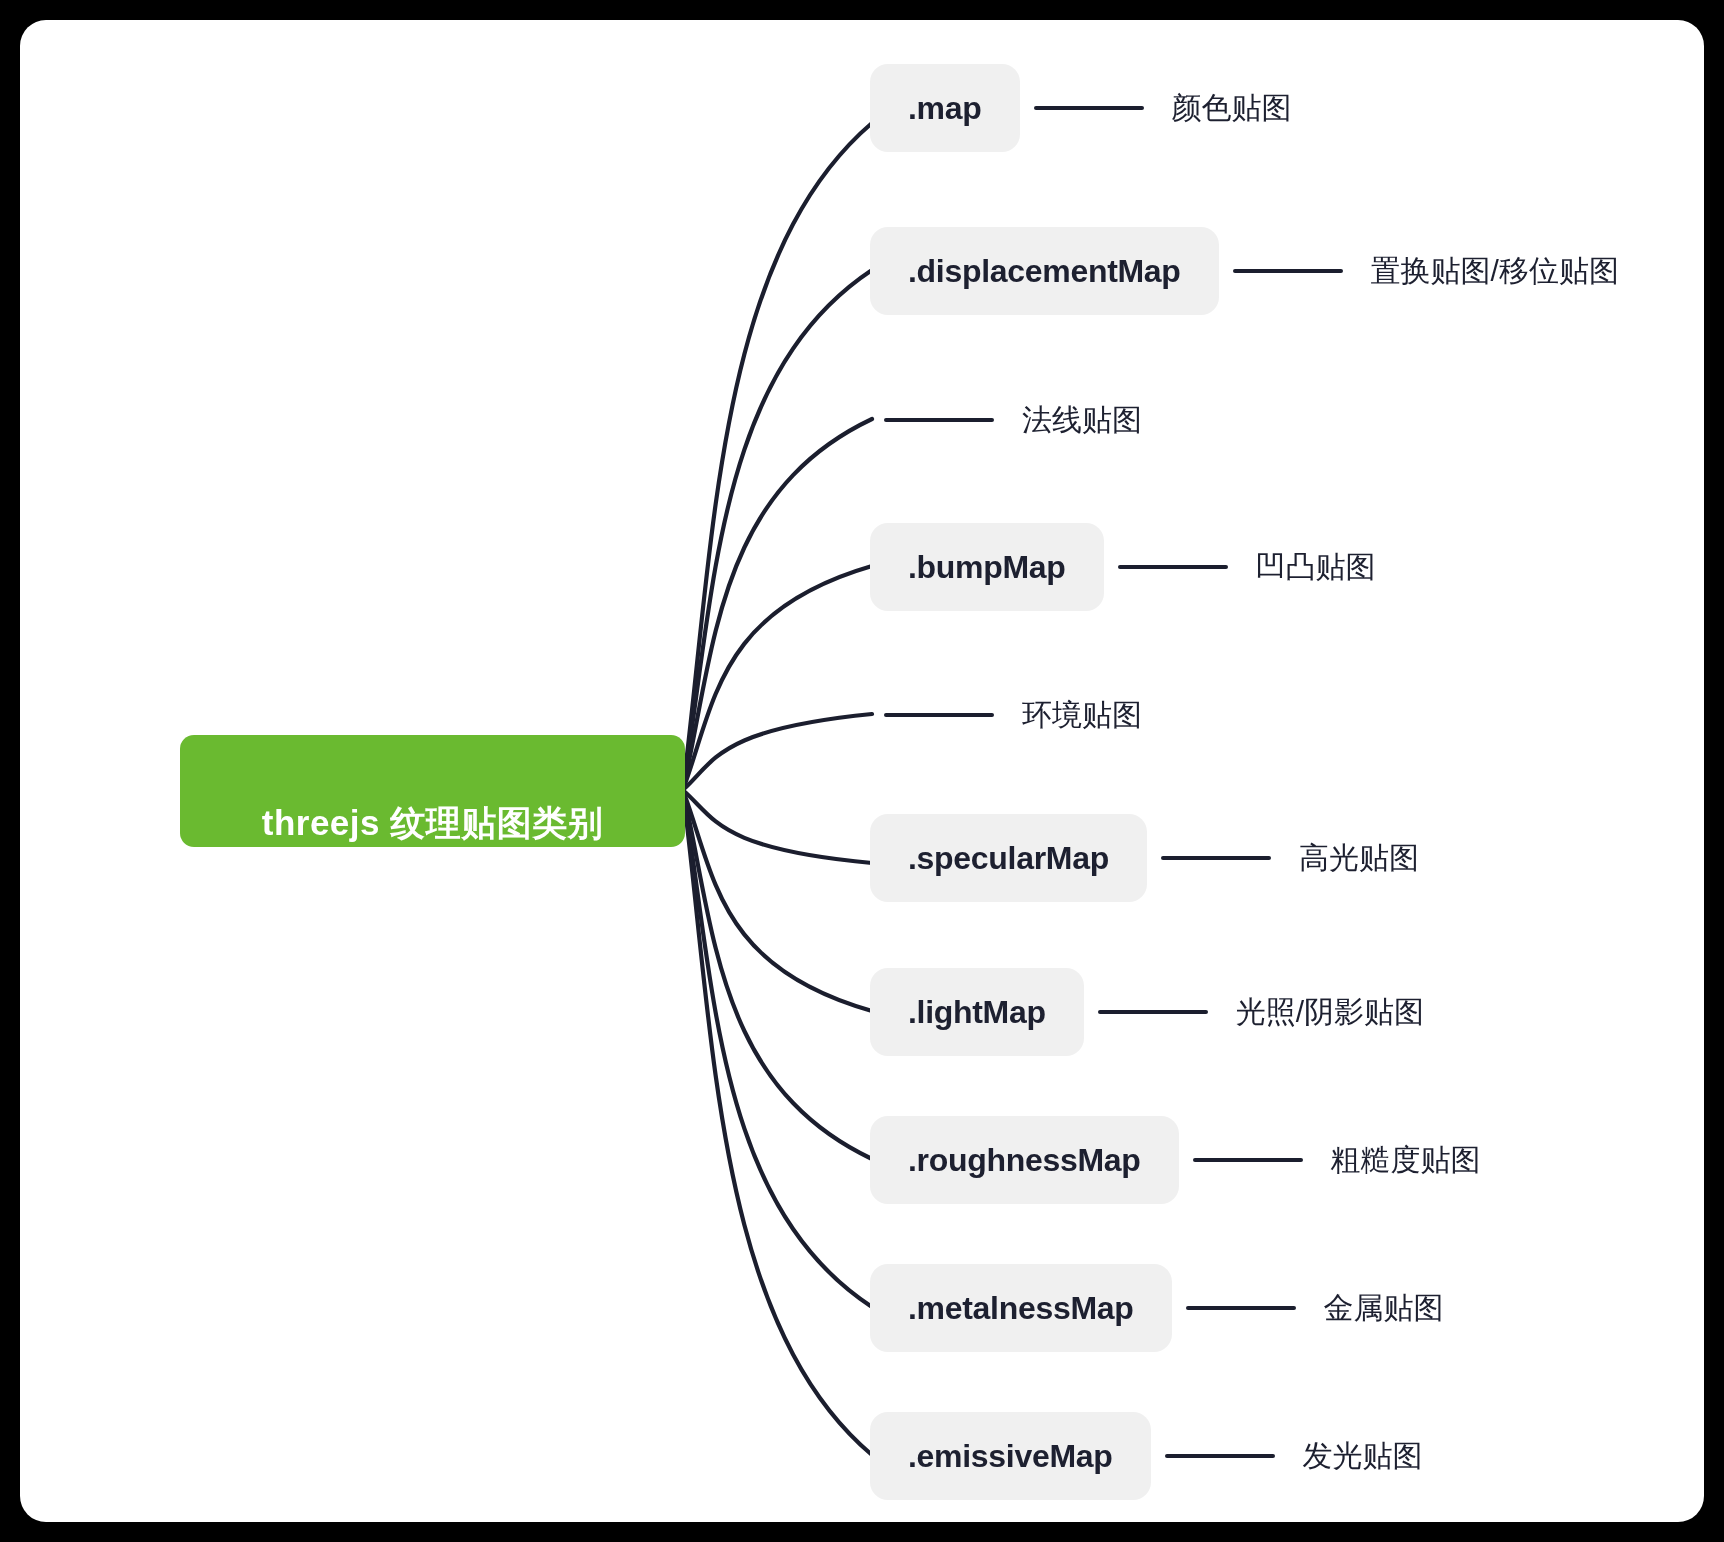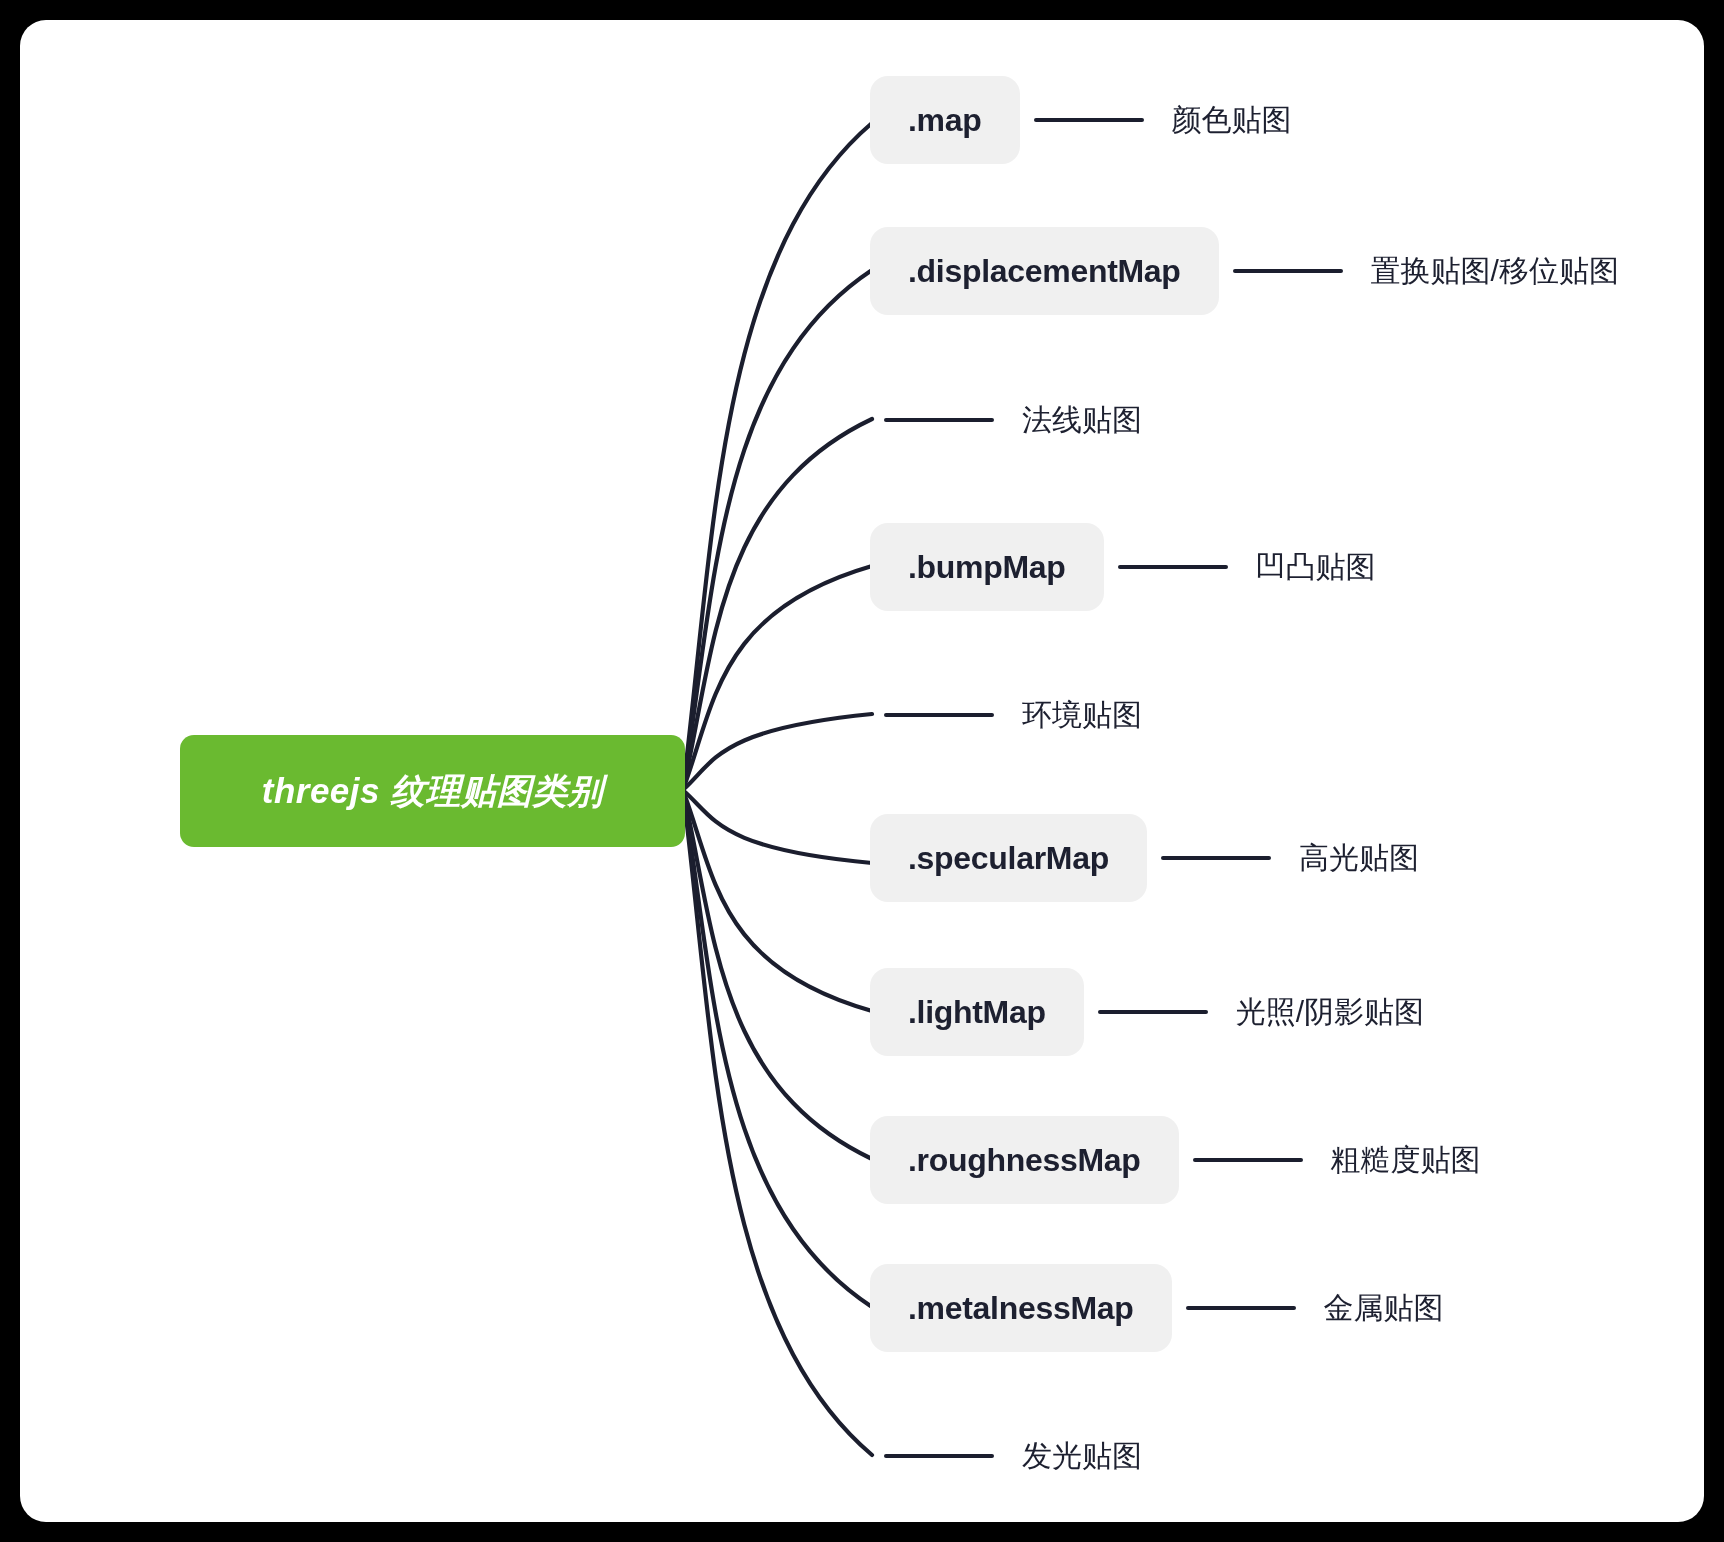--- a/index.html
+++ b/index.html
@@ -14,23 +14,23 @@
     background:var(--canvas,#fff);
     border-radius:26px;
   }
   svg.curves{position:absolute;left:0;top:0;width:1724px;height:1542px;pointer-events:none;}
   svg.curves path{fill:none;stroke:var(--line,#1b1e2e);stroke-width:4.2;stroke-linecap:round;}
 
   .root-node{
     position:absolute;left:180px;top:735px;width:505px;height:112px;
     background:var(--root_bg,#6aba30);
     border-radius:14px;
-    display:flex;align-items:center;justify-content:center;
+    display:flex;align-items:flex-end;justify-content:center;
     color:var(--root_text,#fff);
-    font-size:35px;font-weight:bold;letter-spacing:.5px;font-style:italic;
+    font-size:35px;font-weight:bold;letter-spacing:.5px;
   }
 
   .branch-row{
     position:absolute;left:870px;height:88px;
     display:flex;align-items:center;white-space:nowrap;
   }
   .branch-node{
     height:100%;
     background:var(--node_bg,#f0f0f0);
     border-radius:18px;
@@ -40,21 +40,21 @@
     color:var(--text_dark,#1d2030);
   }
   .connector-line{
     width:110px;height:4px;border-radius:2px;
     background:var(--line,#1b1e2e);
     margin:0 28px 0 14px;
   }
   .branch-desc{
     font-size:30px;color:var(--text_dark,#1d2030);
   }
-  .r0{top:76px}.r1{top:227px}.r2{top:376px}.r3{top:523px}.r4{top:671px}
+  .r0{top:64px}.r1{top:227px}.r2{top:376px}.r3{top:523px}.r4{top:671px}
   .r5{top:814px}.r6{top:968px}.r7{top:1116px}.r8{top:1264px}.r9{top:1412px}
 </style>
 </head>
 <body>
 
 <div class="canvas"></div>
 
 <svg class="curves" viewBox="0 0 1724 1542">
   <path d="M685,772 C715,526 720,253 872,123"></path>
   <path d="M685,775 C715,583 720,371 872,270"></path>
@@ -118,15 +118,16 @@
   <div class="branch-desc">粗糙度贴图</div>
 </div>
 
 <div class="branch-row r8">
   <div class="branch-node">.metalnessMap</div>
   <div class="connector-line"></div>
   <div class="branch-desc">金属贴图</div>
 </div>
 
 <div class="branch-row r9">
+  <div class="branch-node">.emissiveMap</div>
   <div class="connector-line"></div>
   <div class="branch-desc">发光贴图</div>
 </div>
 
 </body></html>

